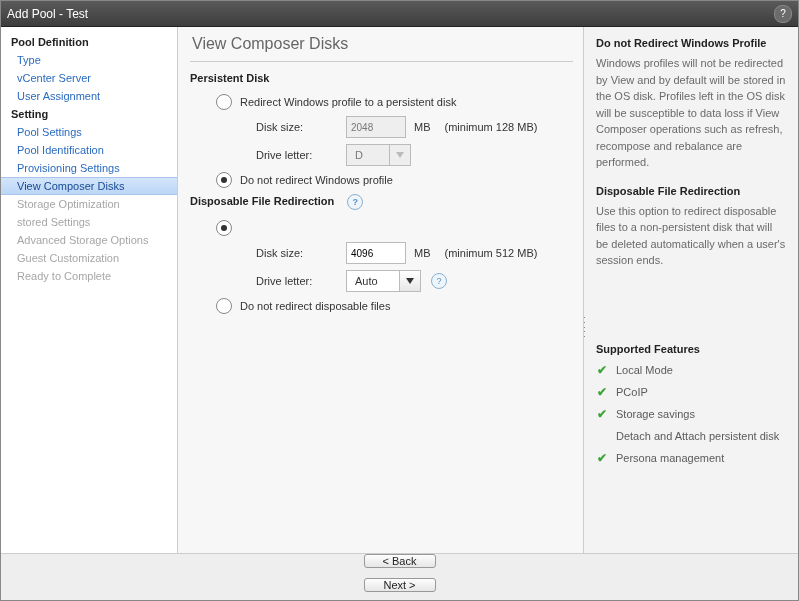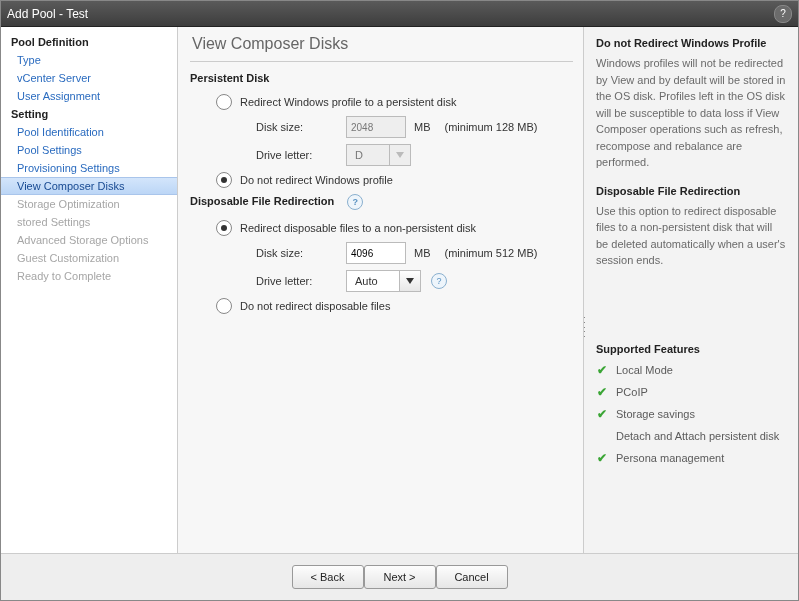--- a/index.html
+++ b/index.html
@@ -4,21 +4,21 @@
 <style>
   html,body{margin:0;padding:0;background:#fff;font-family:Arial,Helvetica,sans-serif;font-size:11px;color:#333;}
   .window{width:799px;height:601px;background:#f7f7f7;display:flex;flex-direction:column;border:1px solid #888;box-sizing:border-box;}
   
   .titlebar{height:25px;background:linear-gradient(#5a5a5a,#3d3d3d);border-bottom:1px solid #222;display:flex;align-items:center;padding:0 6px;color:#fff;font-size:12px;}
   .titlebar .spacer{flex:1;}
   .help-btn{width:16px;height:16px;border-radius:8px;background:#6b6b6b;border:1px solid #888;display:flex;align-items:center;justify-content:center;color:#fff;font-size:10px;cursor:pointer;}
   
   .body{flex:1;display:flex;flex-direction:column;min-height:0;}
   .top{flex:1;display:flex;min-height:0;}
-  .bottom{height:46px;border-top:1px solid #ccc;display:flex;align-items:center;justify-content:center;padding:0 12px;gap:0;background:#eee;}
+  .bottom{height:46px;border-top:1px solid #ccc;display:flex;align-items:center;justify-content:flex-start;padding:0 12px;gap:10px;background:#eee;flex-direction:column;}
   
   .sidebar{width:177px;border-right:1px solid #ccc;background:#fff;box-sizing:border-box;padding-top:6px;}
   .sb-heading{font-weight:bold;color:#222;padding:3px 0 3px 10px;}
   .sb-item{padding:3px 0 3px 16px;color:#2a6bbf;cursor:pointer;}
   .sb-item.disabled{color:#a6a6a6;cursor:default;}
   .sb-item.active{background:linear-gradient(#d3e5fb,#bcd6f6);color:#184a92;border-top:1px solid #a9c5eb;border-bottom:1px solid #a9c5eb;padding-top:2px;padding-bottom:2px;}
   
   .content{flex:1;display:flex;min-width:0;}
   .form-area{flex:1;min-width:0;padding:0 10px 0 12px;}
   .page-title{font-size:16px;color:#666;border-bottom:1px solid #ccc;padding:8px 0 8px 2px;margin-bottom:10px;}
@@ -71,22 +71,22 @@
   <div class="body">
     <div class="top">
 
       <div class="sidebar">
         <div class="sb-heading">Pool Definition</div>
         <div class="sb-item">Type</div>
         <div class="sb-item">vCenter Server</div>
         <div class="sb-item">User Assignment</div>
 
         <div class="sb-heading">Setting</div>
+        <div class="sb-item">Pool Settings</div>
         <div class="sb-item">Pool Identification</div>
-        <div class="sb-item">Pool Settings</div>
         <div class="sb-item">Provisioning Settings</div>
         <div class="sb-item active">View Composer Disks</div>
         <div class="sb-item disabled">Storage Optimization</div>
         <div class="sb-item disabled">stored Settings</div>
         <div class="sb-item disabled">Advanced Storage Options</div>
         <div class="sb-item disabled">Guest Customization</div>
         <div class="sb-item disabled">Ready to Complete</div>
       </div>
 
       <div class="content">
@@ -123,21 +123,20 @@
             <span class="label">Do not redirect Windows profile</span>
           </div>
 
           <div class="section-title" style="margin-top:6px">
             <span>Disposable File Redirection</span>
             <span class="info">?</span>
           </div>
 
           <div class="row indent">
             <span class="radio sel"></span>
-            <span class="label">Redirect disposable files to a non-persistent disk</span>
           </div>
           <div class="row indent2">
             <span class="field-label">Disk size:</span>
             <input class="text" value="4096" style="">
             <span class="unit">MB</span>
             <span class="hint">(minimum 512 MB)</span>
           </div>
           <div class="row indent2">
             <span class="field-label">Drive letter:</span>
             <span class="combo">

